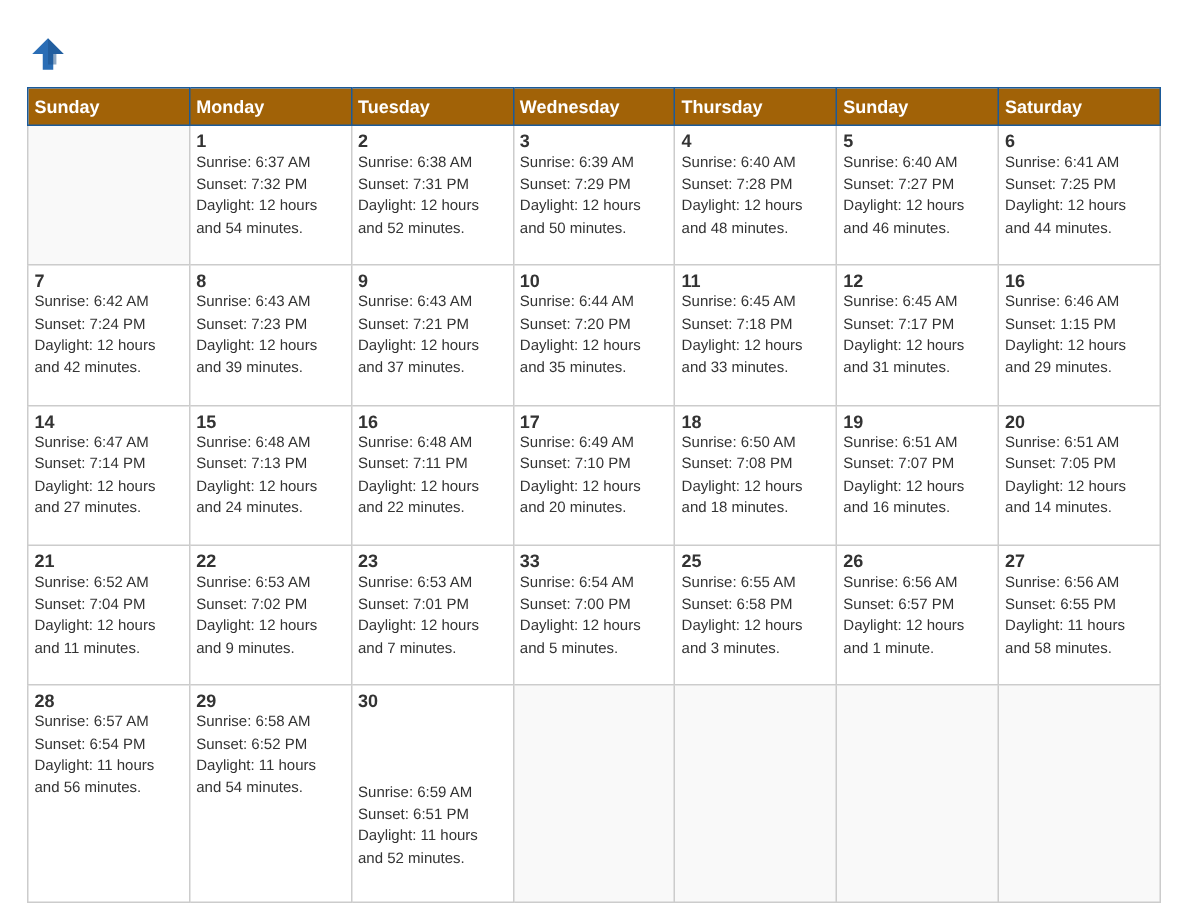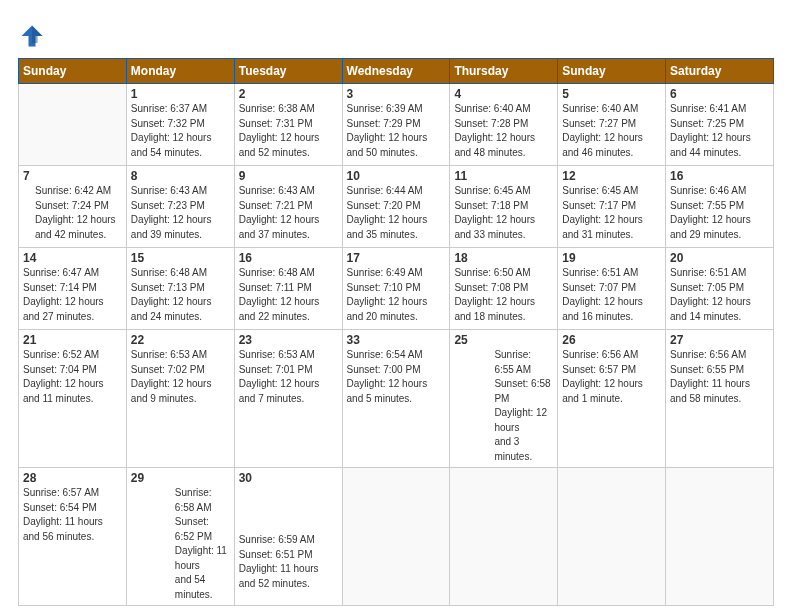--- a/index.html
+++ b/index.html
@@ -176,21 +176,21 @@
             <span class="day-num">6</span>
             <div class="day-info" style="white-space: pre-line;">Sunrise: 6:41 AM
 Sunset: 7:25 PM
 Daylight: 12 hours
 and 44 minutes.</div>
           </td>
         </tr>
         <tr>
           <td>
             <span class="day-num">7</span>
-            <div class="day-info" style="white-space: pre-line; margin-left: 12px;">Sunrise: 6:42 AM
+            <div class="day-info" style="white-space: pre-line;">Sunrise: 6:42 AM
 Sunset: 7:24 PM
 Daylight: 12 hours
 and 42 minutes.</div>
           </td>
           <td>
             <span class="day-num">8</span>
             <div class="day-info" style="white-space: pre-line;">Sunrise: 6:43 AM
 Sunset: 7:23 PM
 Daylight: 12 hours
 and 39 minutes.</div>
@@ -219,21 +219,21 @@
           <td>
             <span class="day-num">12</span>
             <div class="day-info" style="white-space: pre-line;">Sunrise: 6:45 AM
 Sunset: 7:17 PM
 Daylight: 12 hours
 and 31 minutes.</div>
           </td>
           <td>
             <span class="day-num">16</span>
             <div class="day-info" style="white-space: pre-line;">Sunrise: 6:46 AM
-Sunset: 7:55 PM
+Sunset: 1:15 PM
 Daylight: 12 hours
 and 29 minutes.</div>
           </td>
         </tr>
         <tr>
           <td>
             <span class="day-num">14</span>
             <div class="day-info" style="white-space: pre-line;">Sunrise: 6:47 AM
 Sunset: 7:14 PM
 Daylight: 12 hours
@@ -306,21 +306,21 @@
           </td>
           <td>
             <span class="day-num">33</span>
             <div class="day-info" style="white-space: pre-line;">Sunrise: 6:54 AM
 Sunset: 7:00 PM
 Daylight: 12 hours
 and 5 minutes.</div>
           </td>
           <td>
             <span class="day-num">25</span>
-            <div class="day-info" style="white-space: pre-line; margin-left: 40px;">Sunrise: 6:55 AM
+            <div class="day-info" style="white-space: pre-line;">Sunrise: 6:55 AM
 Sunset: 6:58 PM
 Daylight: 12 hours
 and 3 minutes.</div>
           </td>
           <td>
             <span class="day-num">26</span>
             <div class="day-info" style="white-space: pre-line;">Sunrise: 6:56 AM
 Sunset: 6:57 PM
 Daylight: 12 hours
 and 1 minute.</div>
@@ -336,21 +336,21 @@
         <tr>
           <td>
             <span class="day-num">28</span>
             <div class="day-info" style="white-space: pre-line;">Sunrise: 6:57 AM
 Sunset: 6:54 PM
 Daylight: 11 hours
 and 56 minutes.</div>
           </td>
           <td>
             <span class="day-num">29</span>
-            <div class="day-info" style="white-space: pre-line; margin-left: 44px;">Sunrise: 6:58 AM
+            <div class="day-info" style="white-space: pre-line;">Sunrise: 6:58 AM
 Sunset: 6:52 PM
 Daylight: 11 hours
 and 54 minutes.</div>
           </td>
           <td>
             <span class="day-num">30</span>
             <div class="day-info" style="white-space: pre-line; margin-top: 48px;">Sunrise: 6:59 AM
 Sunset: 6:51 PM
 Daylight: 11 hours
 and 52 minutes.</div>

